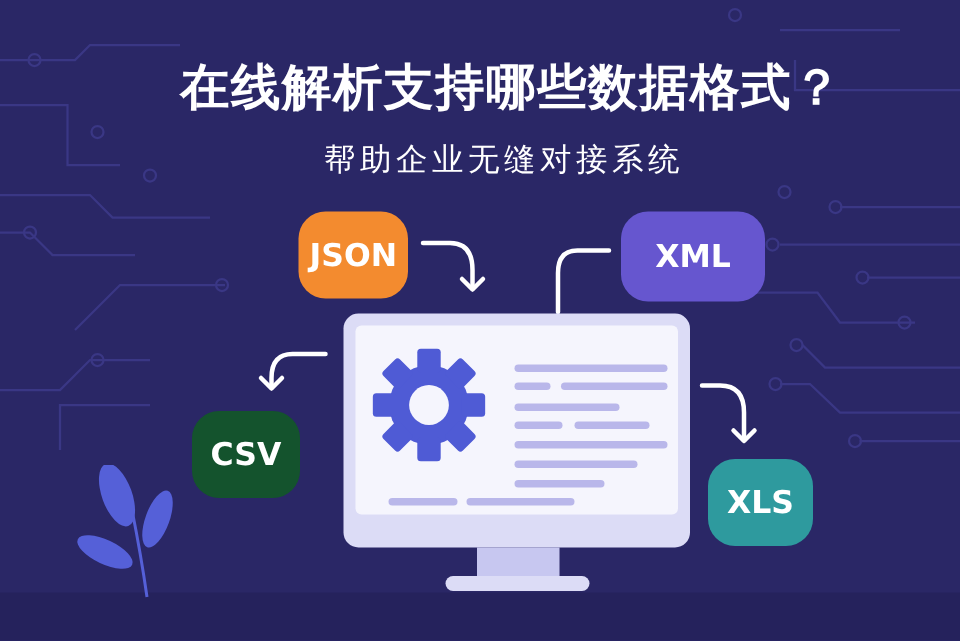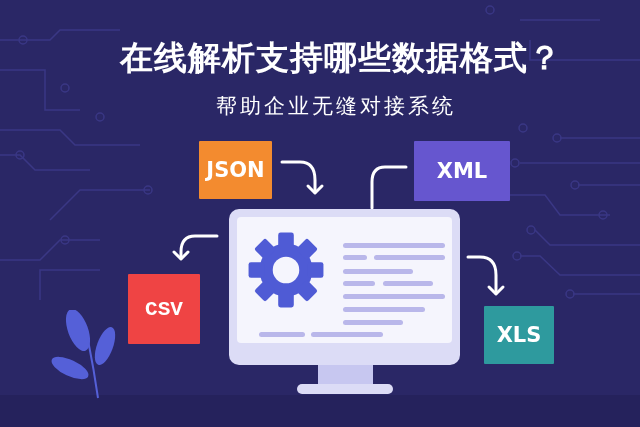--- a/index.html
+++ b/index.html
@@ -1,24 +1,24 @@
 <!DOCTYPE html>
 <html><head>
 <meta charset="utf-8">
 <style>
   html,body{margin:0;padding:0;}
   body{width:640px;height:427px;overflow:hidden;background:#2a2766;font-family:"DejaVu Sans","Liberation Sans",sans-serif;position:relative;}
   .circuits{position:absolute;left:0;top:0;width:640px;height:427px;}
   .title{position:absolute;left:0;top:36px;width:640px;text-align:center;color:#fff;font-weight:bold;font-size:33px;letter-spacing:1px;padding-left:21px;}
   .subtitle{position:absolute;left:0;top:92px;width:640px;text-align:center;color:#fff;font-size:21px;letter-spacing:3px;margin-left:16px;}
-  .badge{position:absolute;color:#fff;font-weight:bold;font-size:21px;display:flex;align-items:center;justify-content:center;border-radius:1px;}
+  .badge{position:absolute;color:#fff;font-weight:bold;font-size:21px;display:flex;align-items:center;justify-content:center;border-radius:18px;}
   .json{left:199px;top:141px;width:73px;height:58px;background:#f38b2f;}
   .xml{left:414px;top:141px;width:96px;height:60px;background:#6656cf;}
-  .csv{left:128px;top:274px;width:72px;height:70px;background:#ef4444;font-family:Liberation Mono, monospace;}
-  .xls{left:472px;top:306px;width:70px;height:58px;background:#2e9a9e;margin-left:12px;}
+  .csv{left:128px;top:274px;width:72px;height:58px;background:#14532d;}
+  .xls{left:472px;top:306px;width:70px;height:58px;background:#2e9a9e;}
   .monitor{position:absolute;left:229px;top:209px;width:231px;height:156px;background:#dcdcf6;border-radius:10px;}
   .screen{position:absolute;left:8px;top:8px;width:215px;height:126px;background:#f5f5fd;border-radius:4px;}
   .stand{position:absolute;left:318px;top:365px;width:55px;height:22px;background:#c7c7f0;}
   .base{position:absolute;left:297px;top:384px;width:96px;height:10px;background:#dcdcf6;border-radius:5px;}
   .line{position:absolute;height:5px;background:#b9b7ea;border-radius:3px;}
   .floor{position:absolute;left:0;top:395px;width:640px;height:32px;background:#25225c;}
 </style>
 </head>
 <body>
 

